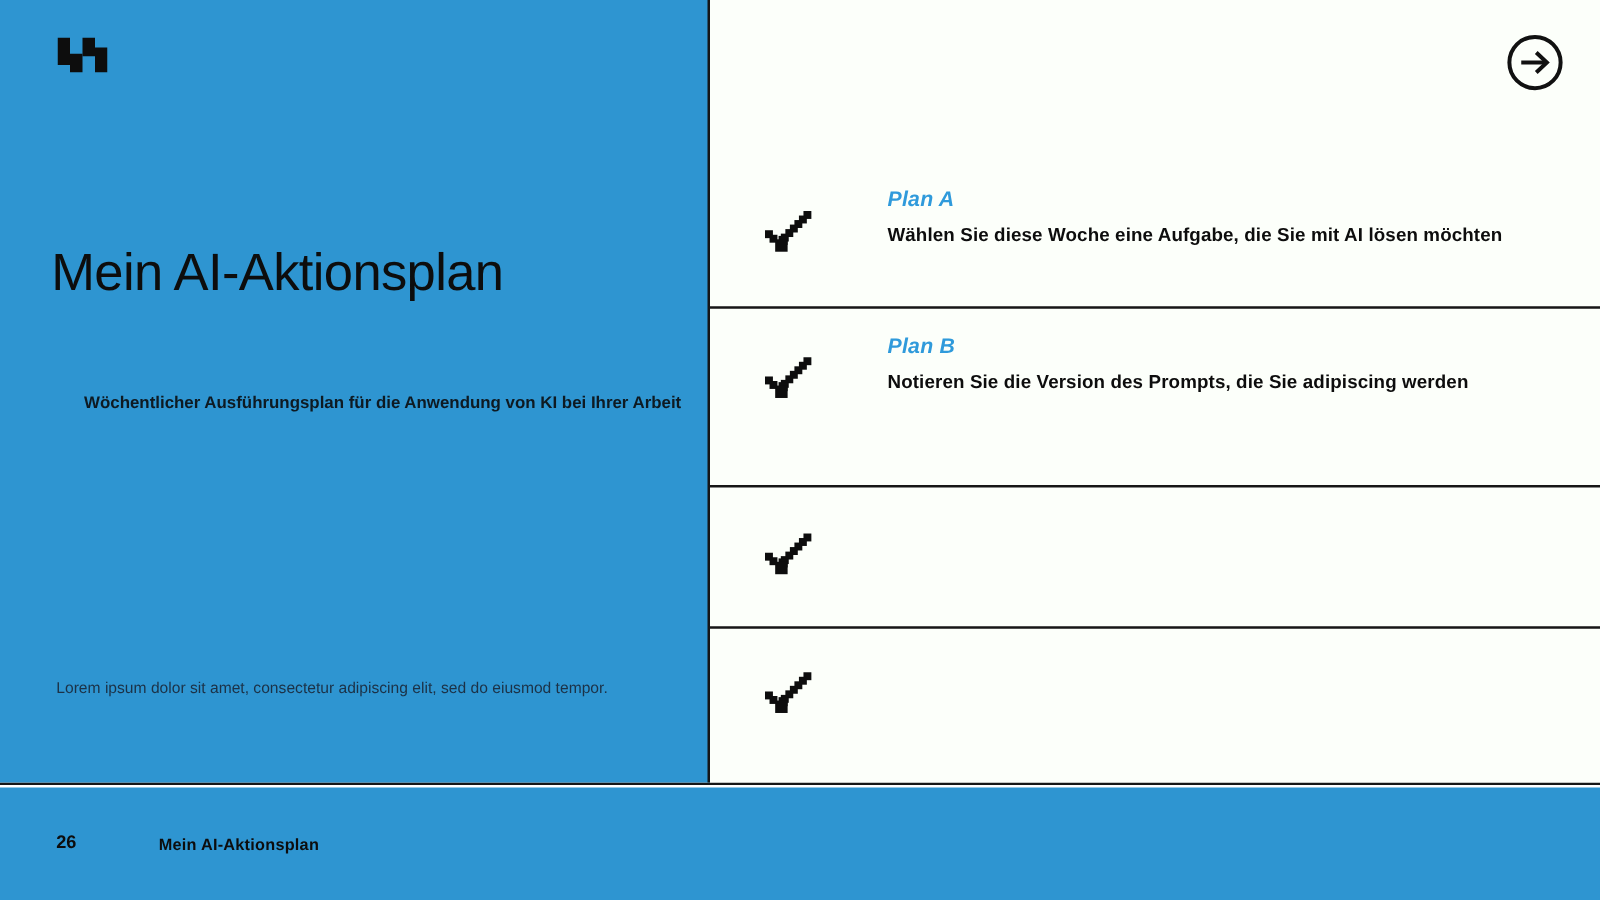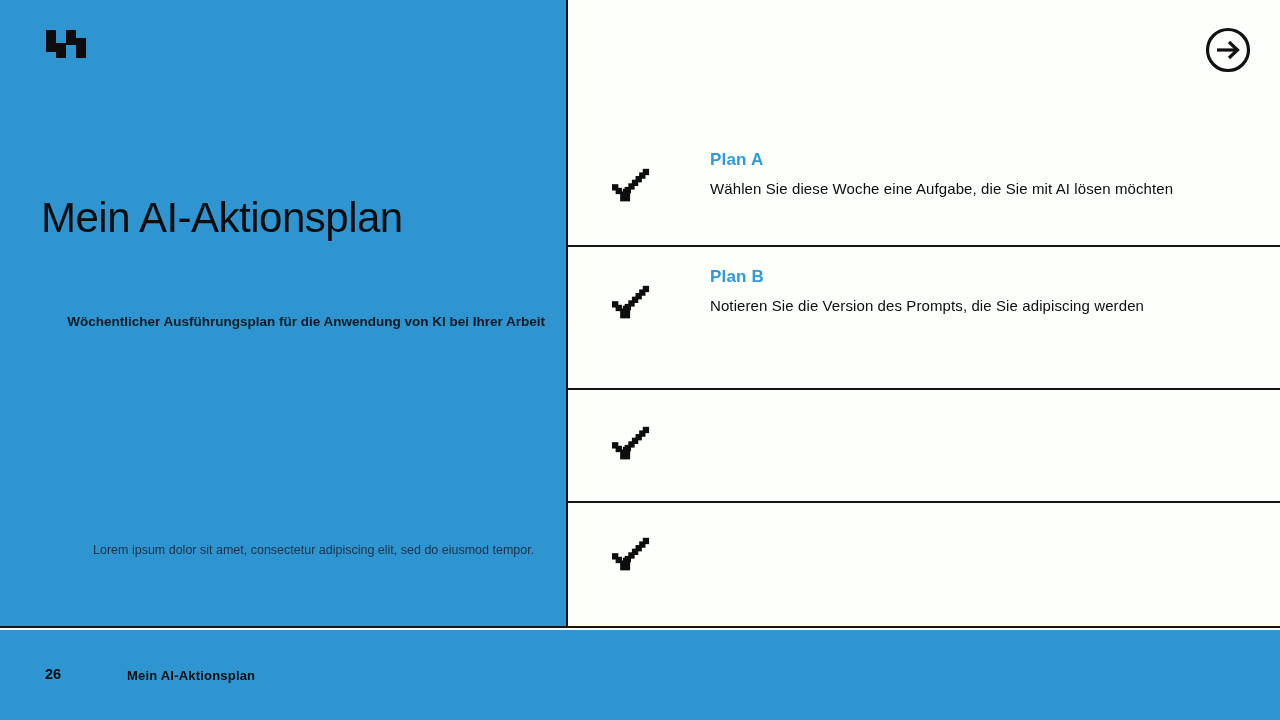--- a/index.html
+++ b/index.html
@@ -25,21 +25,21 @@
   .title{
     position:absolute;left:41px;top:194px;width:500px;
     font-size:42px;font-weight:500;letter-spacing:-0.5px;color:var(--ink);
   }
   .subtitle{
     position:absolute;left:45px;top:314px;width:500px;
     font-size:13.5px;font-weight:600;color:#0E1A22;text-align:right;
   }
   .note{
     position:absolute;left:45px;top:543px;width:500px;
-    font-size:12.5px;font-weight:400;color:#1C3247;margin-left:48px;
+    font-size:12.5px;font-weight:400;color:#1C3247;
   }
 
   
   .right-panel{
     position:relative;flex:1;height:100%;
     background:var(--paper);
     display:flex;flex-direction:column;
   }
   .next-button{
     position:absolute;top:26px;right:28px;width:48px;height:48px;
@@ -48,24 +48,24 @@
   .plan-row{width:100%;}
   .plan-row + .plan-row{border-top:2px solid var(--line);}
   .row-a{height:252px;padding:150px 0 0 44px;}
   .row-b{height:151px;padding:20px 0 0 44px;}
   .row-c{height:120px;padding:18px 0 0 44px;}
   .row-d{height:131px;padding:30px 0 0 44px;}
   .plan-item{display:flex;align-items:flex-start;}
   .check-cell{width:38px;height:36px;margin:18px 60px 0 0;flex:0 0 auto;}
   .plan-label{
     font-size:17px;font-weight:700;color:var(--heading-blue);
-    margin-bottom:10px;letter-spacing:0.2px;
+    margin-bottom:10px;letter-spacing:0.2px;font-style:italic;
   }
   .plan-desc{
-    font-size:15px;font-weight:400;color:var(--ink);letter-spacing:0.1px;
+    font-size:15px;font-weight:700;color:var(--ink);letter-spacing:0.1px;
   }
 
   
   .footer{
     position:absolute;left:0;bottom:0;width:1280px;height:90px;
     background:var(--blue);
   }
   .page-number{
     position:absolute;left:45px;top:36px;
     font-size:14.5px;font-weight:700;color:var(--ink);

